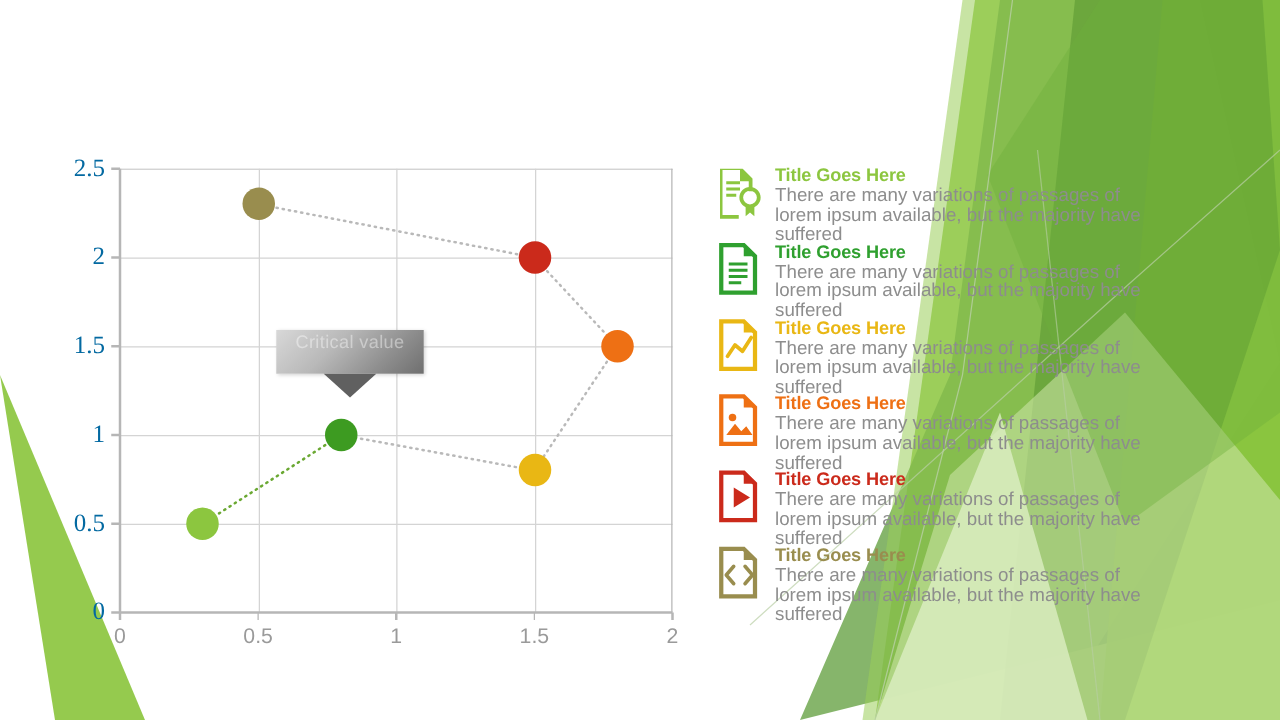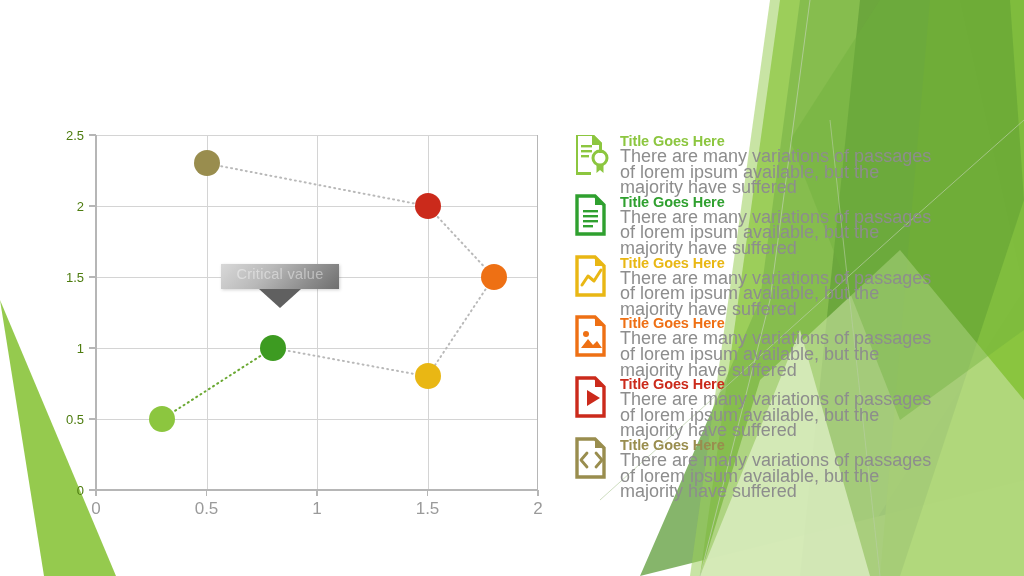--- a/index.html
+++ b/index.html
@@ -18,43 +18,43 @@
   
   #chart-panel{position:absolute;left:0;top:0;width:570px;height:576px;z-index:2;}
   #plot-frame{position:absolute;left:96px;top:135px;width:442px;height:355px;}
   .gridline-h{position:absolute;left:0;width:100%;height:1px;background:#d4d4d4;}
   .gridline-v{position:absolute;top:0;height:100%;width:1px;background:#d4d4d4;}
   #axis-x{position:absolute;left:0;bottom:-1px;width:100%;height:1.6px;background:#b6b6b6;}
   #axis-y{position:absolute;left:-1px;top:0;height:100%;width:1.6px;background:#b6b6b6;}
   .tick-x{position:absolute;top:100%;width:1.6px;height:6px;background:#b6b6b6;}
   .tick-y{position:absolute;left:-7px;height:1.6px;width:7px;background:#b6b6b6;}
   .ylabel{position:absolute;right:100%;margin-right:12px;transform:translateY(-50%);
-     font-size:13px;color:#4d7c0f;white-space:nowrap;}
+     font-size:20px;color:#0369a1;white-space:nowrap;font-family:Liberation Serif, serif;}
   .xlabel{position:absolute;top:100%;margin-top:9px;transform:translateX(-50%);
      font-size:17px;color:#9a9a9a;white-space:nowrap;}
   .dot{position:absolute;border-radius:50%;transform:translate(-50%,-50%);}
 
   
-  #callout{position:absolute;left:221px;top:264px;width:118px;height:25px;z-index:4;
+  #callout{position:absolute;left:221px;top:264px;width:118px;height:35px;z-index:4;
     background:linear-gradient(135deg,#d8d8d8 0%,#b9b9b9 38%,#8f8f8f 72%,#6f6f6f 100%);
     box-shadow:1px 1px 3px rgba(0,0,0,.18);}
   #callout-text{position:absolute;left:0;right:0;top:2px;text-align:center;
     font-size:14.5px;line-height:17px;color:rgba(255,255,255,.42);
     letter-spacing:.3px;}
   #callout-arrow{position:absolute;left:50%;top:100%;transform:translateX(-50%);
     width:0;height:0;border-left:21px solid transparent;border-right:21px solid transparent;
     border-top:19px solid #606060;}
 
   
   #legend{position:absolute;left:572px;top:132px;width:370px;z-index:3;}
   .legend-item{display:flex;align-items:flex-start;gap:8px;margin-bottom:-3px;}
   .legend-icon{width:40px;min-width:40px;height:44px;display:block;}
   .legend-text{padding-top:1px;}
   .legend-title{font-size:14.5px;font-weight:bold;line-height:16px;letter-spacing:-.1px;}
-  .legend-desc{font-size:18px;line-height:15.6px;color:#8d8d8d;max-width:312px;}
+  .legend-desc{font-size:15px;line-height:15.6px;color:#8d8d8d;max-width:312px;}
 </style>
 </head>
 <body>
 
 <div id="slide">
 
   <svg id="bg-deco" viewBox="0 0 1024 576" preserveAspectRatio="none">
     <polygon points="0,300 44,576 116,576 0,300" fill="#8CC63F" opacity="0.92"></polygon>
     <polygon points="780,0 1024,0 1024,576 700,576" fill="#8CC63F" opacity="0.85"></polygon>
     <polygon points="800,0 1024,0 1024,480 640,576 760,300" fill="#5E9C3A" opacity="0.75"></polygon>

